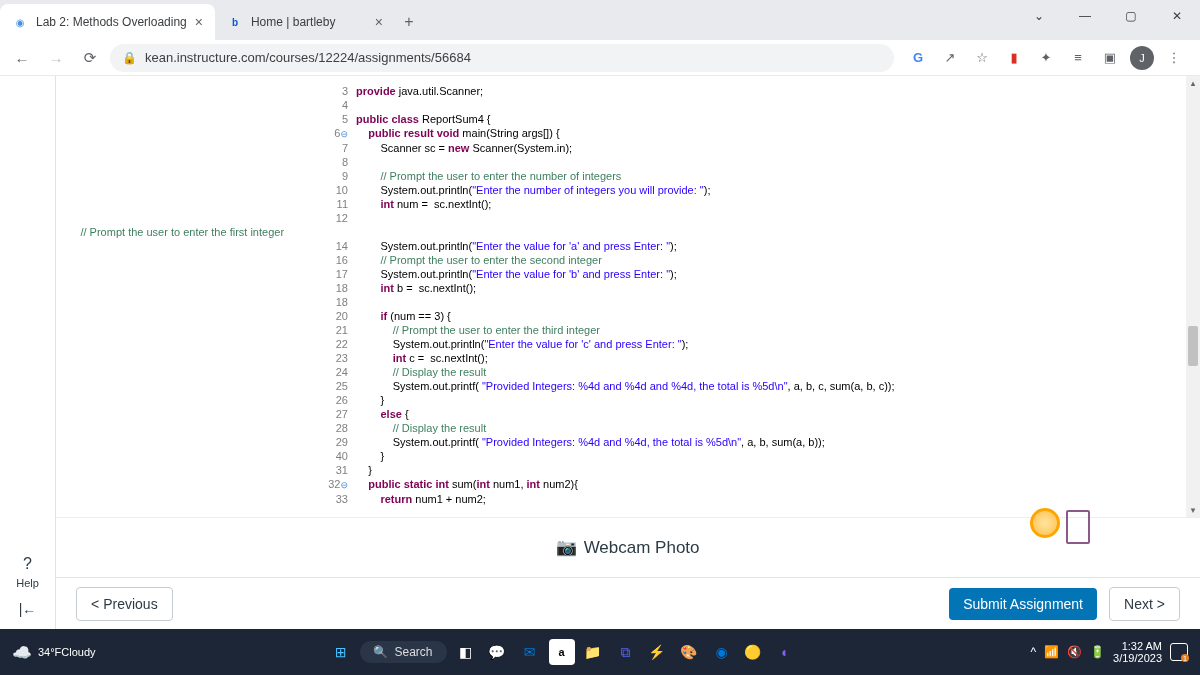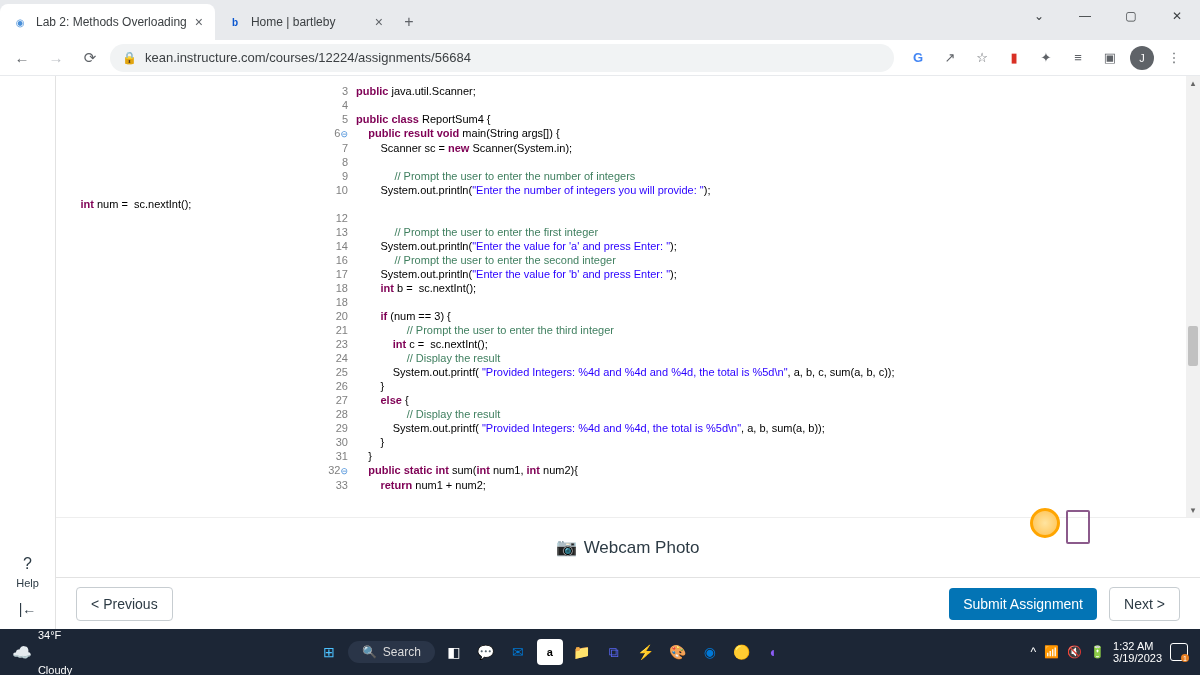--- a/index.html
+++ b/index.html
@@ -30,21 +30,21 @@
 .collapse { font-size: 14px; color: #2d3b45; }
 
 .main { flex: 1; display: flex; flex-direction: column; position: relative; }
 .codearea { flex: 1; overflow: auto; padding: 8px 40px 8px 0; position: relative; }
 .codeblock { font-family: Consolas, "Courier New", monospace; font-size: 11px; line-height: 14px; }
 .codeline { display: flex; }
 .gutter { width: 300px; text-align: right; color: #808080; padding-right: 8px; user-select: none; flex-shrink: 0; }
 .gutterbadge { color: #4a90d9; font-size: 9px; }
 .codetext { white-space: pre; color: #000; }
 .kw { color: #7f0055; font-weight: bold; }
-.cm { color: #3f7f5f; margin-left: 14px; }
+.cm { color: #3f7f5f; }
 .str { color: #2a00ff; }
 
 .scrollbar { position: absolute; right: 0; top: 0; bottom: 0; width: 14px; background: #f1f1f1; }
 .scrollthumb { position: absolute; right: 2px; width: 10px; height: 40px; top: 250px; background: #c1c1c1; border-radius: 2px; }
 .scrollup, .scrolldown { position: absolute; right: 0; width: 14px; height: 14px; display: flex; align-items: center; justify-content: center; font-size: 9px; color: #666; }
 .scrollup { top: 0; } .scrolldown { bottom: 0; }
 
 .webcamrow { height: 60px; display: flex; justify-content: center; align-items: center; position: relative; border-top: 1px solid #eee; }
 .webcamlabel { font-size: 17px; color: #2d3b45; display: flex; align-items: center; gap: 6px; }
 .lamp { position: absolute; right: 140px; top: -10px; }
@@ -52,26 +52,26 @@
 .clamp { position: absolute; right: 110px; top: -8px; width: 24px; height: 34px; border: 2px solid #8b5a8b; border-radius: 2px; }
 
 .footer { height: 52px; background: #fff; border-top: 1px solid #e2e2e2; display: flex; align-items: center; padding: 0 20px; }
 .footbtn { padding: 8px 14px; border: 1px solid #c7cdd1; border-radius: 4px; font-size: 14px; color: #2d3b45; background: #fff; display: flex; align-items: center; gap: 4px; }
 .submit { background: #0374b5; color: #fff; border: none; margin-left: auto; }
 .next { margin-left: 12px; align-items: center; }
 
 .taskbar { height: 46px; background: #1c2636; display: flex; align-items: center; color: #fff; font-size: 12px; padding: 0 12px; gap: 8px; }
 .weather { display: flex; align-items: center; gap: 6px; }
 .wcloud { font-size: 16px; }
-.wtext { display: flex; flex-direction: column; line-height: 12px; font-size: 11px; gap: 23px; }
+.wtext { display: flex; flex-direction: row; line-height: 12px; font-size: 11px; }
 .taskcenter { flex: 1; display: flex; justify-content: center; align-items: center; gap: 6px; }
 .search { background: #2a3548; border-radius: 16px; padding: 4px 14px; display: flex; align-items: center; gap: 6px; font-size: 12px; color: #ddd; }
 .ticon { width: 26px; height: 26px; display: flex; align-items: center; justify-content: center; font-size: 14px; border-radius: 4px; }
 .tray { display: flex; align-items: center; gap: 8px; }
-.clock { display: flex; flex-direction: column; line-height: 12px; font-size: 11px; text-align: left; }
+.clock { display: flex; flex-direction: column; line-height: 12px; font-size: 11px; text-align: right; }
 .notif { width: 18px; height: 18px; border: 1px solid #fff; border-radius: 3px; position: relative; }
 .notif-dot { position: absolute; bottom: -2px; right: -2px; width: 8px; height: 8px; background: #e67e22; border-radius: 50%; font-size: 7px; display:flex; align-items:center; justify-content:center;}
 </style>
 </head>
 <body>
 
 <div class="titlebar">
   <div class="tabs">
     <div class="tab active">
       <span class="favicon" style="color:#4a90d9">◉</span>
@@ -121,21 +121,21 @@
       <span>Help</span>
     </div>
     <div class="collapse">|←</div>
   </div>
 
   <div class="main">
     <div class="codearea">
       <div class="codeblock" id="codeblock">
           <div class="codeline">
             <div class="gutter">3</div>
-            <div class="codetext"><span class="kw">public</span> java.util.Scanner;</div>
+            <div class="codetext"><span class="kw">provide</span> java.util.Scanner;</div>
           </div>
           <div class="codeline">
             <div class="gutter">4</div>
             <div class="codetext"></div>
           </div>
           <div class="codeline">
             <div class="gutter">5</div>
             <div class="codetext"><span class="kw">public class</span> ReportSum4 {</div>
           </div>
           <div class="codeline">
@@ -152,28 +152,28 @@
           </div>
           <div class="codeline">
             <div class="gutter">9</div>
             <div class="codetext">        <span class="cm">// Prompt the user to enter the number of integers</span></div>
           </div>
           <div class="codeline">
             <div class="gutter">10</div>
             <div class="codetext">        System.out.println(<span class="str">"Enter the number of integers you will provide: "</span>);</div>
           </div>
           <div class="codeline">
+            <div class="gutter">11</div>
             <div class="codetext">        <span class="kw">int</span> num =  sc.nextInt();</div>
           </div>
           <div class="codeline">
             <div class="gutter">12</div>
             <div class="codetext"></div>
           </div>
           <div class="codeline">
-            <div class="gutter">13</div>
             <div class="codetext">        <span class="cm">// Prompt the user to enter the first integer</span></div>
           </div>
           <div class="codeline">
             <div class="gutter">14</div>
             <div class="codetext">        System.out.println(<span class="str">"Enter the value for 'a' and press Enter: "</span>);</div>
           </div>
           <div class="codeline">
             <div class="gutter">16</div>
             <div class="codetext">        <span class="cm">// Prompt the user to enter the second integer</span></div>
           </div>
@@ -191,20 +191,24 @@
           </div>
           <div class="codeline">
             <div class="gutter">20</div>
             <div class="codetext">        <span class="kw">if</span> (num == 3) {</div>
           </div>
           <div class="codeline">
             <div class="gutter">21</div>
             <div class="codetext">            <span class="cm">// Prompt the user to enter the third integer</span></div>
           </div>
           <div class="codeline">
+            <div class="gutter">22</div>
+            <div class="codetext">            System.out.println(<span class="str">"Enter the value for 'c' and press Enter: "</span>);</div>
+          </div>
+          <div class="codeline">
             <div class="gutter">23</div>
             <div class="codetext">            <span class="kw">int</span> c =  sc.nextInt();</div>
           </div>
           <div class="codeline">
             <div class="gutter">24</div>
             <div class="codetext">            <span class="cm">// Display the result</span></div>
           </div>
           <div class="codeline">
             <div class="gutter">25</div>
             <div class="codetext">            System.out.printf( <span class="str">"Provided Integers: %4d and %4d and %4d, the total is %5d\n"</span>, a, b, c, sum(a, b, c));</div>
@@ -219,21 +223,21 @@
           </div>
           <div class="codeline">
             <div class="gutter">28</div>
             <div class="codetext">            <span class="cm">// Display the result</span></div>
           </div>
           <div class="codeline">
             <div class="gutter">29</div>
             <div class="codetext">            System.out.printf( <span class="str">"Provided Integers: %4d and %4d, the total is %5d\n"</span>, a, b, sum(a, b));</div>
           </div>
           <div class="codeline">
-            <div class="gutter">30</div>
+            <div class="gutter">40</div>
             <div class="codetext">        }</div>
           </div>
           <div class="codeline">
             <div class="gutter">31</div>
             <div class="codetext">    }</div>
           </div>
           <div class="codeline">
             <div class="gutter">32<span class="gutterbadge">⊖</span></div>
             <div class="codetext">    <span class="kw">public static int</span> sum(<span class="kw">int</span> num1, <span class="kw">int</span> num2){</div>
           </div>

